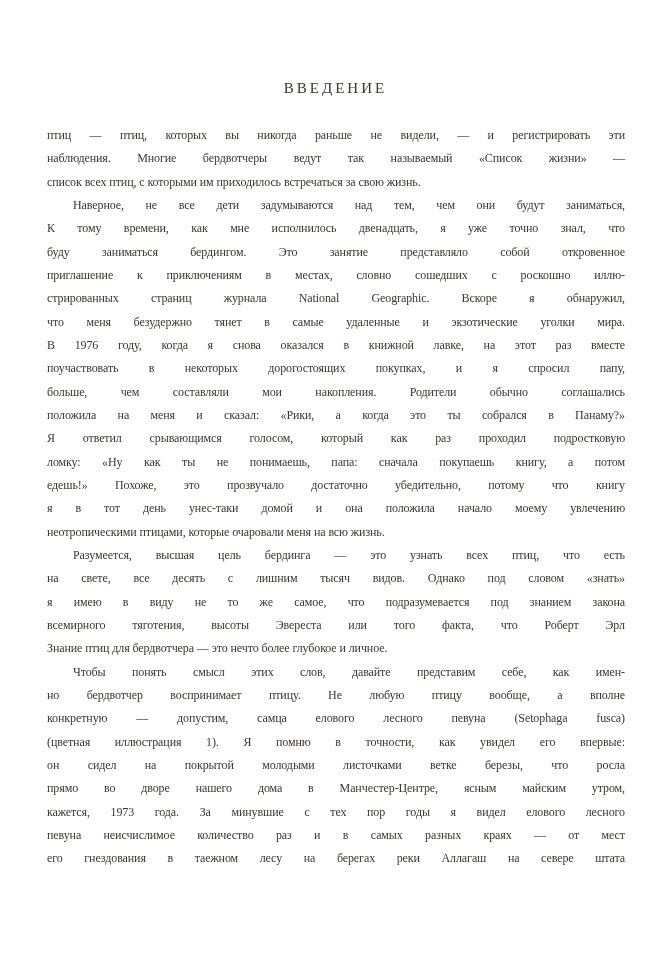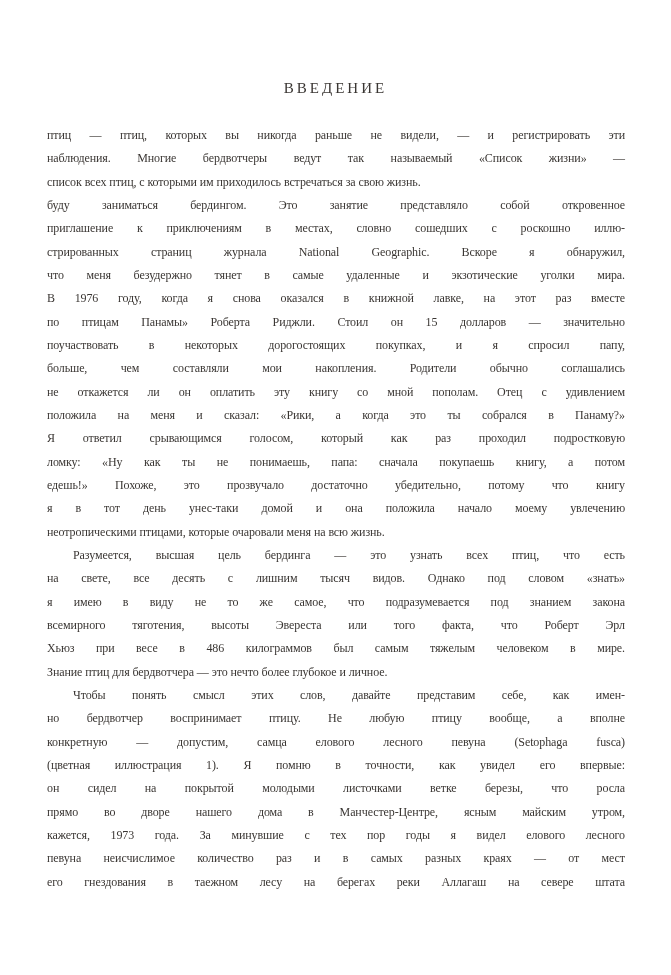--- a/index.html
+++ b/index.html
@@ -53,42 +53,41 @@
 
 <div class="book-page">
   <div class="chapter-header">ВВЕДЕНИЕ</div>
   <div class="body-text">
       <div class="para">
         <div class="line"><span>птиц — птиц, которых вы никогда раньше не видели, — и регистрировать эти</span></div>
         <div class="line"><span>наблюдения. Многие бердвотчеры ведут так называемый «Список жизни» —</span></div>
         <div class="line line-end"><span>список всех птиц, с которыми им приходилось встречаться за свою жизнь.</span></div>
       </div>
       <div class="para">
+        <div class="line indent"><span>Наверное, не все дети задумываются над тем, чем они будут заниматься,</span></div>
+        <div class="line"><span>К тому времени, как мне исполнилось двенадцать, я уже точно знал, что</span></div>
         <div class="line"><span>буду заниматься бердингом. Это занятие представляло собой откровенное</span></div>
         <div class="line"><span>приглашение к приключениям в местах, словно сошедших с роскошно иллю-</span></div>
         <div class="line"><span>стрированных страниц журнала National Geographic. Вскоре я обнаружил,</span></div>
         <div class="line"><span>что меня безудержно тянет в самые удаленные и экзотические уголки мира.</span></div>
         <div class="line"><span>В 1976 году, когда я снова оказался в книжной лавке, на этот раз вместе</span></div>
-        <div class="line"><span>по птицам Панамы» Роберта Риджли. Стоил он 15 долларов — значительно</span></div>
         <div class="line"><span>поучаствовать в некоторых дорогостоящих покупках, и я спросил папу,</span></div>
         <div class="line"><span>больше, чем составляли мои накопления. Родители обычно соглашались</span></div>
-        <div class="line"><span>не откажется ли он оплатить эту книгу со мной пополам. Отец с удивлением</span></div>
         <div class="line"><span>положила на меня и сказал: «Рики, а когда это </span><span class="it">ты</span><span> собрался </span><span class="it">в Панаму</span><span>?»</span></div>
         <div class="line"><span>Я ответил срывающимся голосом, который как раз проходил подростковую</span></div>
         <div class="line"><span>ломку: «Ну как ты не понимаешь, папа: </span><span class="it">сначала</span><span> покупаешь книгу, а </span><span class="it">потом</span></div>
         <div class="line"><span>едешь!» Похоже, это прозвучало достаточно убедительно, потому что книгу</span></div>
         <div class="line"><span>я в тот день унес-таки домой и она положила начало моему увлечению</span></div>
         <div class="line line-end"><span>неотропическими птицами, которые очаровали меня на всю жизнь.</span></div>
       </div>
       <div class="para">
         <div class="line indent"><span>Разумеется, высшая цель бердинга — это узнать всех птиц, что есть</span></div>
         <div class="line"><span>на свете, все десять с лишним тысяч видов. Однако под словом «знать»</span></div>
         <div class="line"><span>я имею в виду не то же самое, что подразумевается под знанием закона</span></div>
         <div class="line"><span>всемирного тяготения, высоты Эвереста или того факта, что Роберт Эрл</span></div>
-        <div class="line"><span>Хьюз при весе в 486 килограммов был самым тяжелым человеком в мире.</span></div>
         <div class="line line-end"><span>Знание птиц для бердвотчера — это нечто более глубокое и личное.</span></div>
       </div>
       <div class="para">
         <div class="line indent"><span>Чтобы понять смысл этих слов, давайте представим себе, как имен-</span></div>
         <div class="line"><span>но бердвотчер воспринимает птицу. Не любую птицу вообще, а вполне</span></div>
         <div class="line"><span>конкретную — допустим, самца елового лесного певуна (</span><span class="it">Setophaga fusca</span><span>)</span></div>
         <div class="line"><span>(цветная иллюстрация 1). Я помню в точности, как увидел его впервые:</span></div>
         <div class="line"><span>он сидел на покрытой молодыми листочками ветке березы, что росла</span></div>
         <div class="line"><span>прямо во дворе нашего дома в Манчестер-Центре, ясным майским утром,</span></div>
         <div class="line"><span>кажется, 1973 года. За минувшие с тех пор годы я видел елового лесного</span></div>

